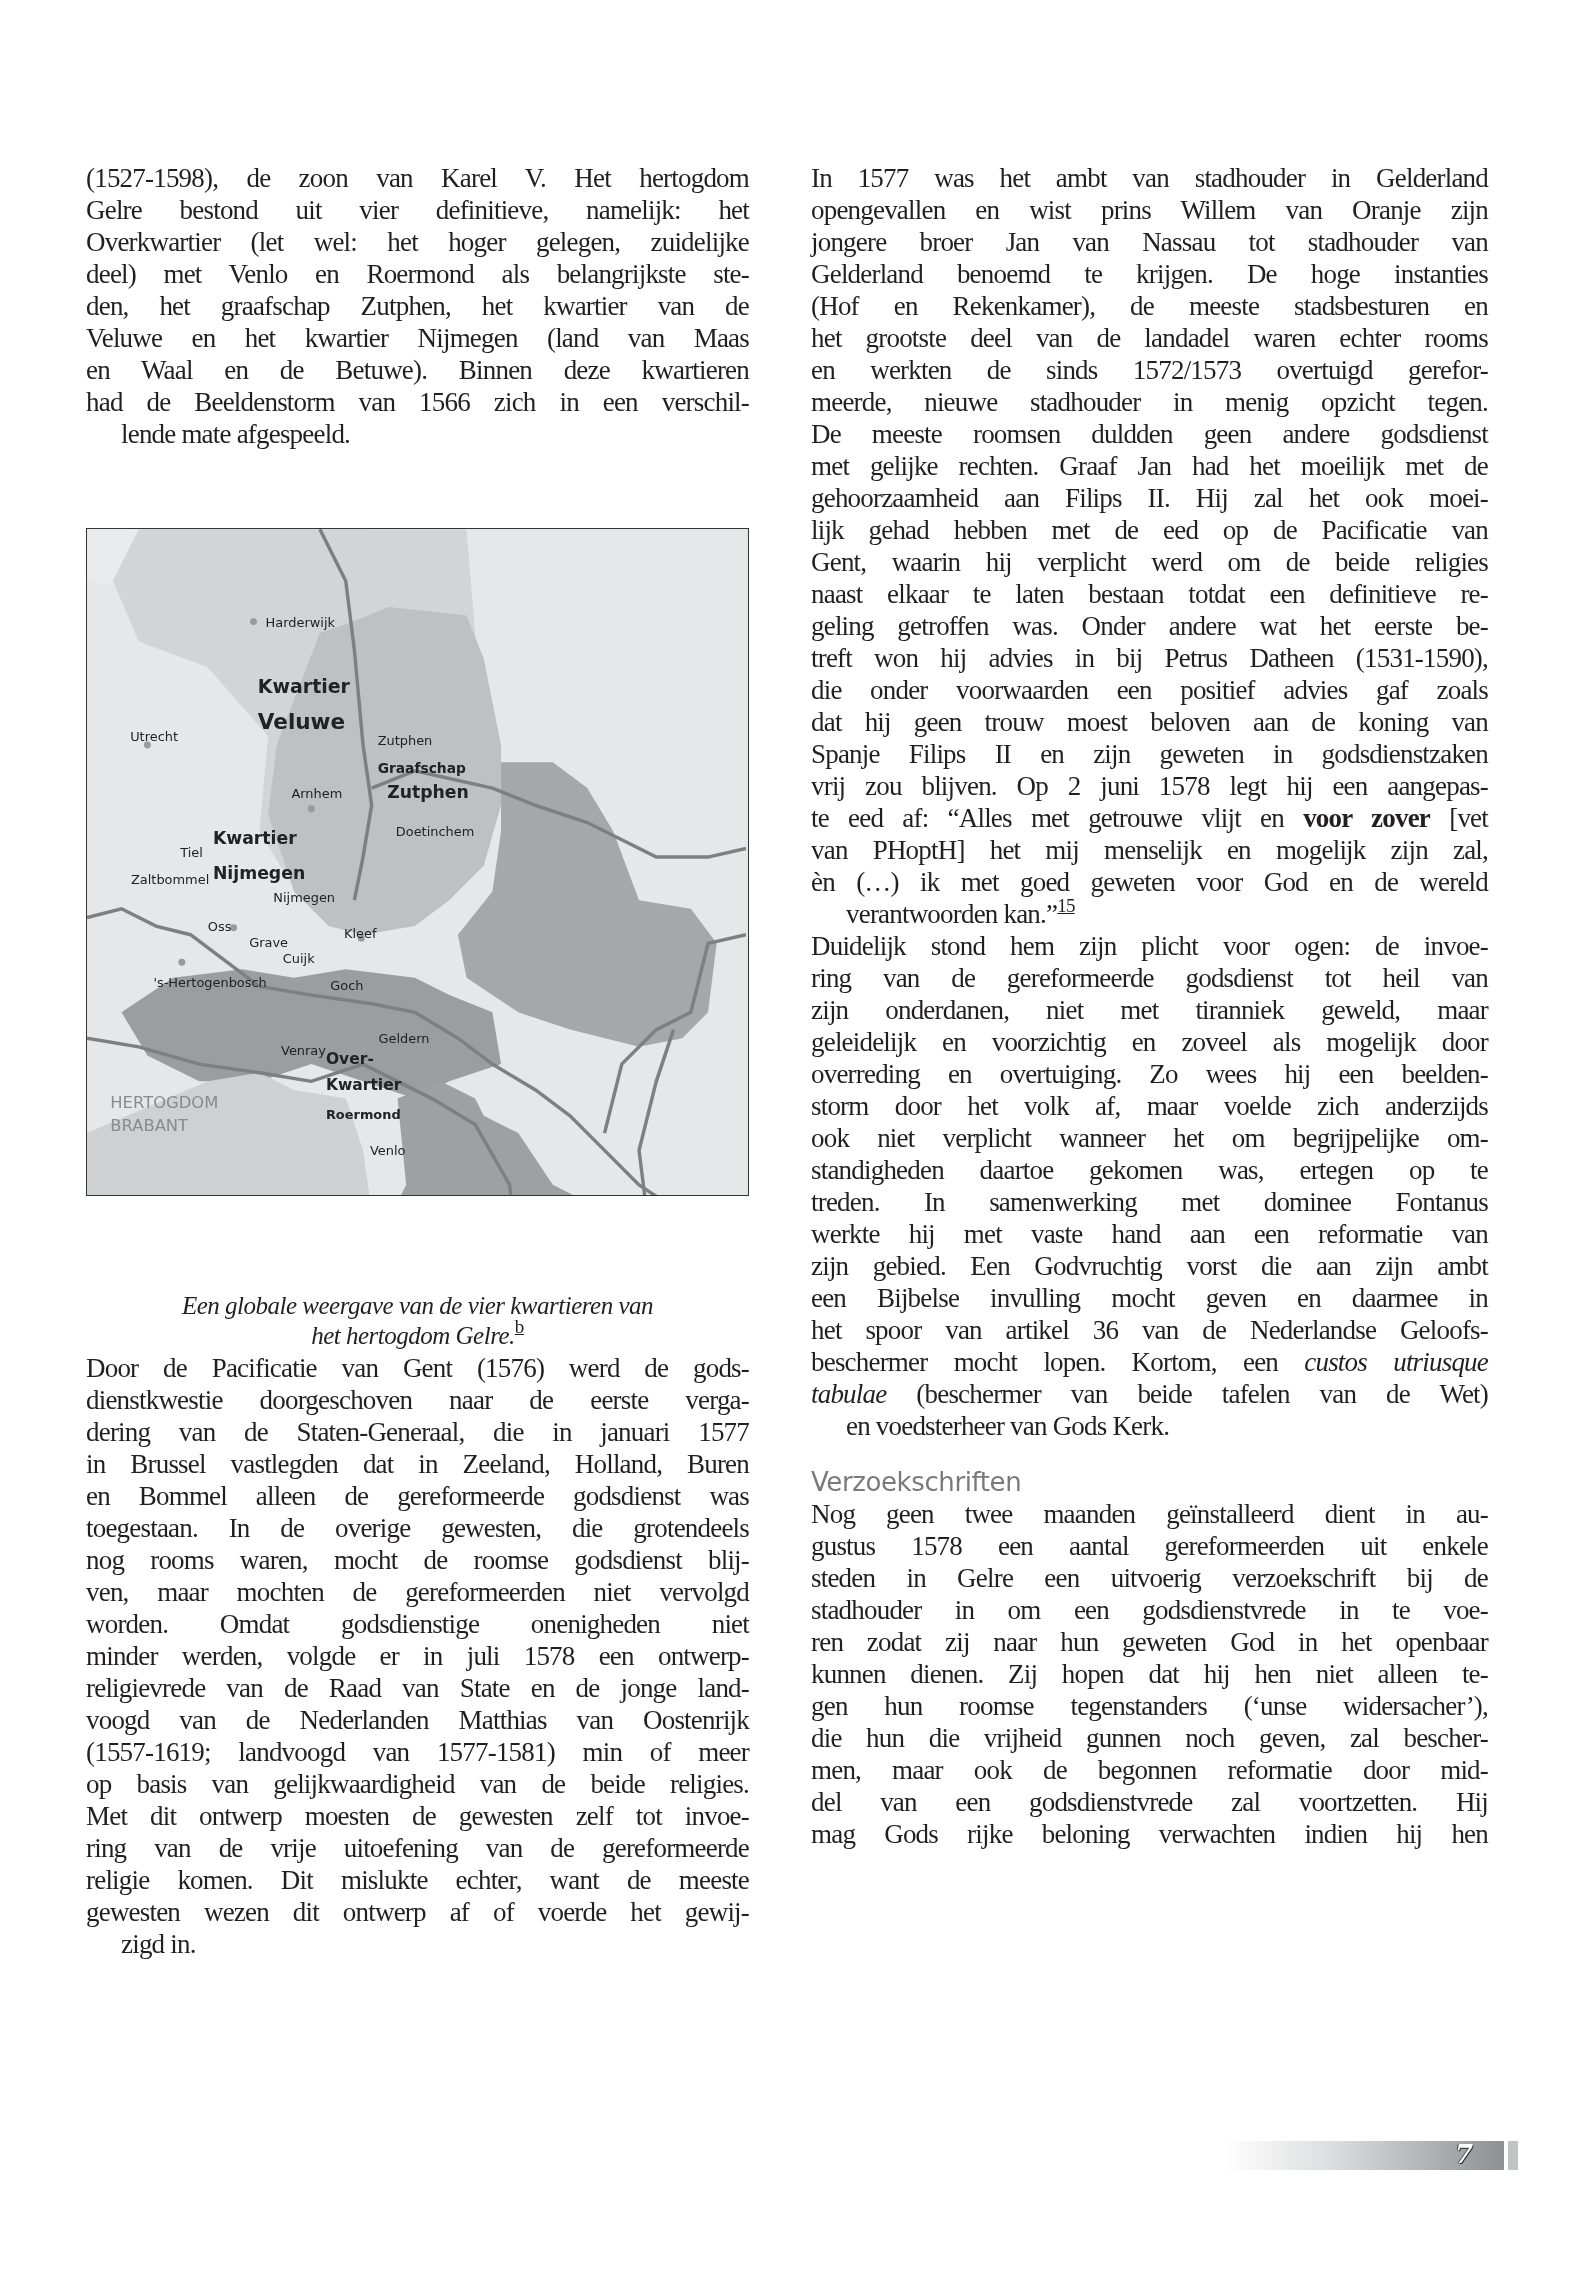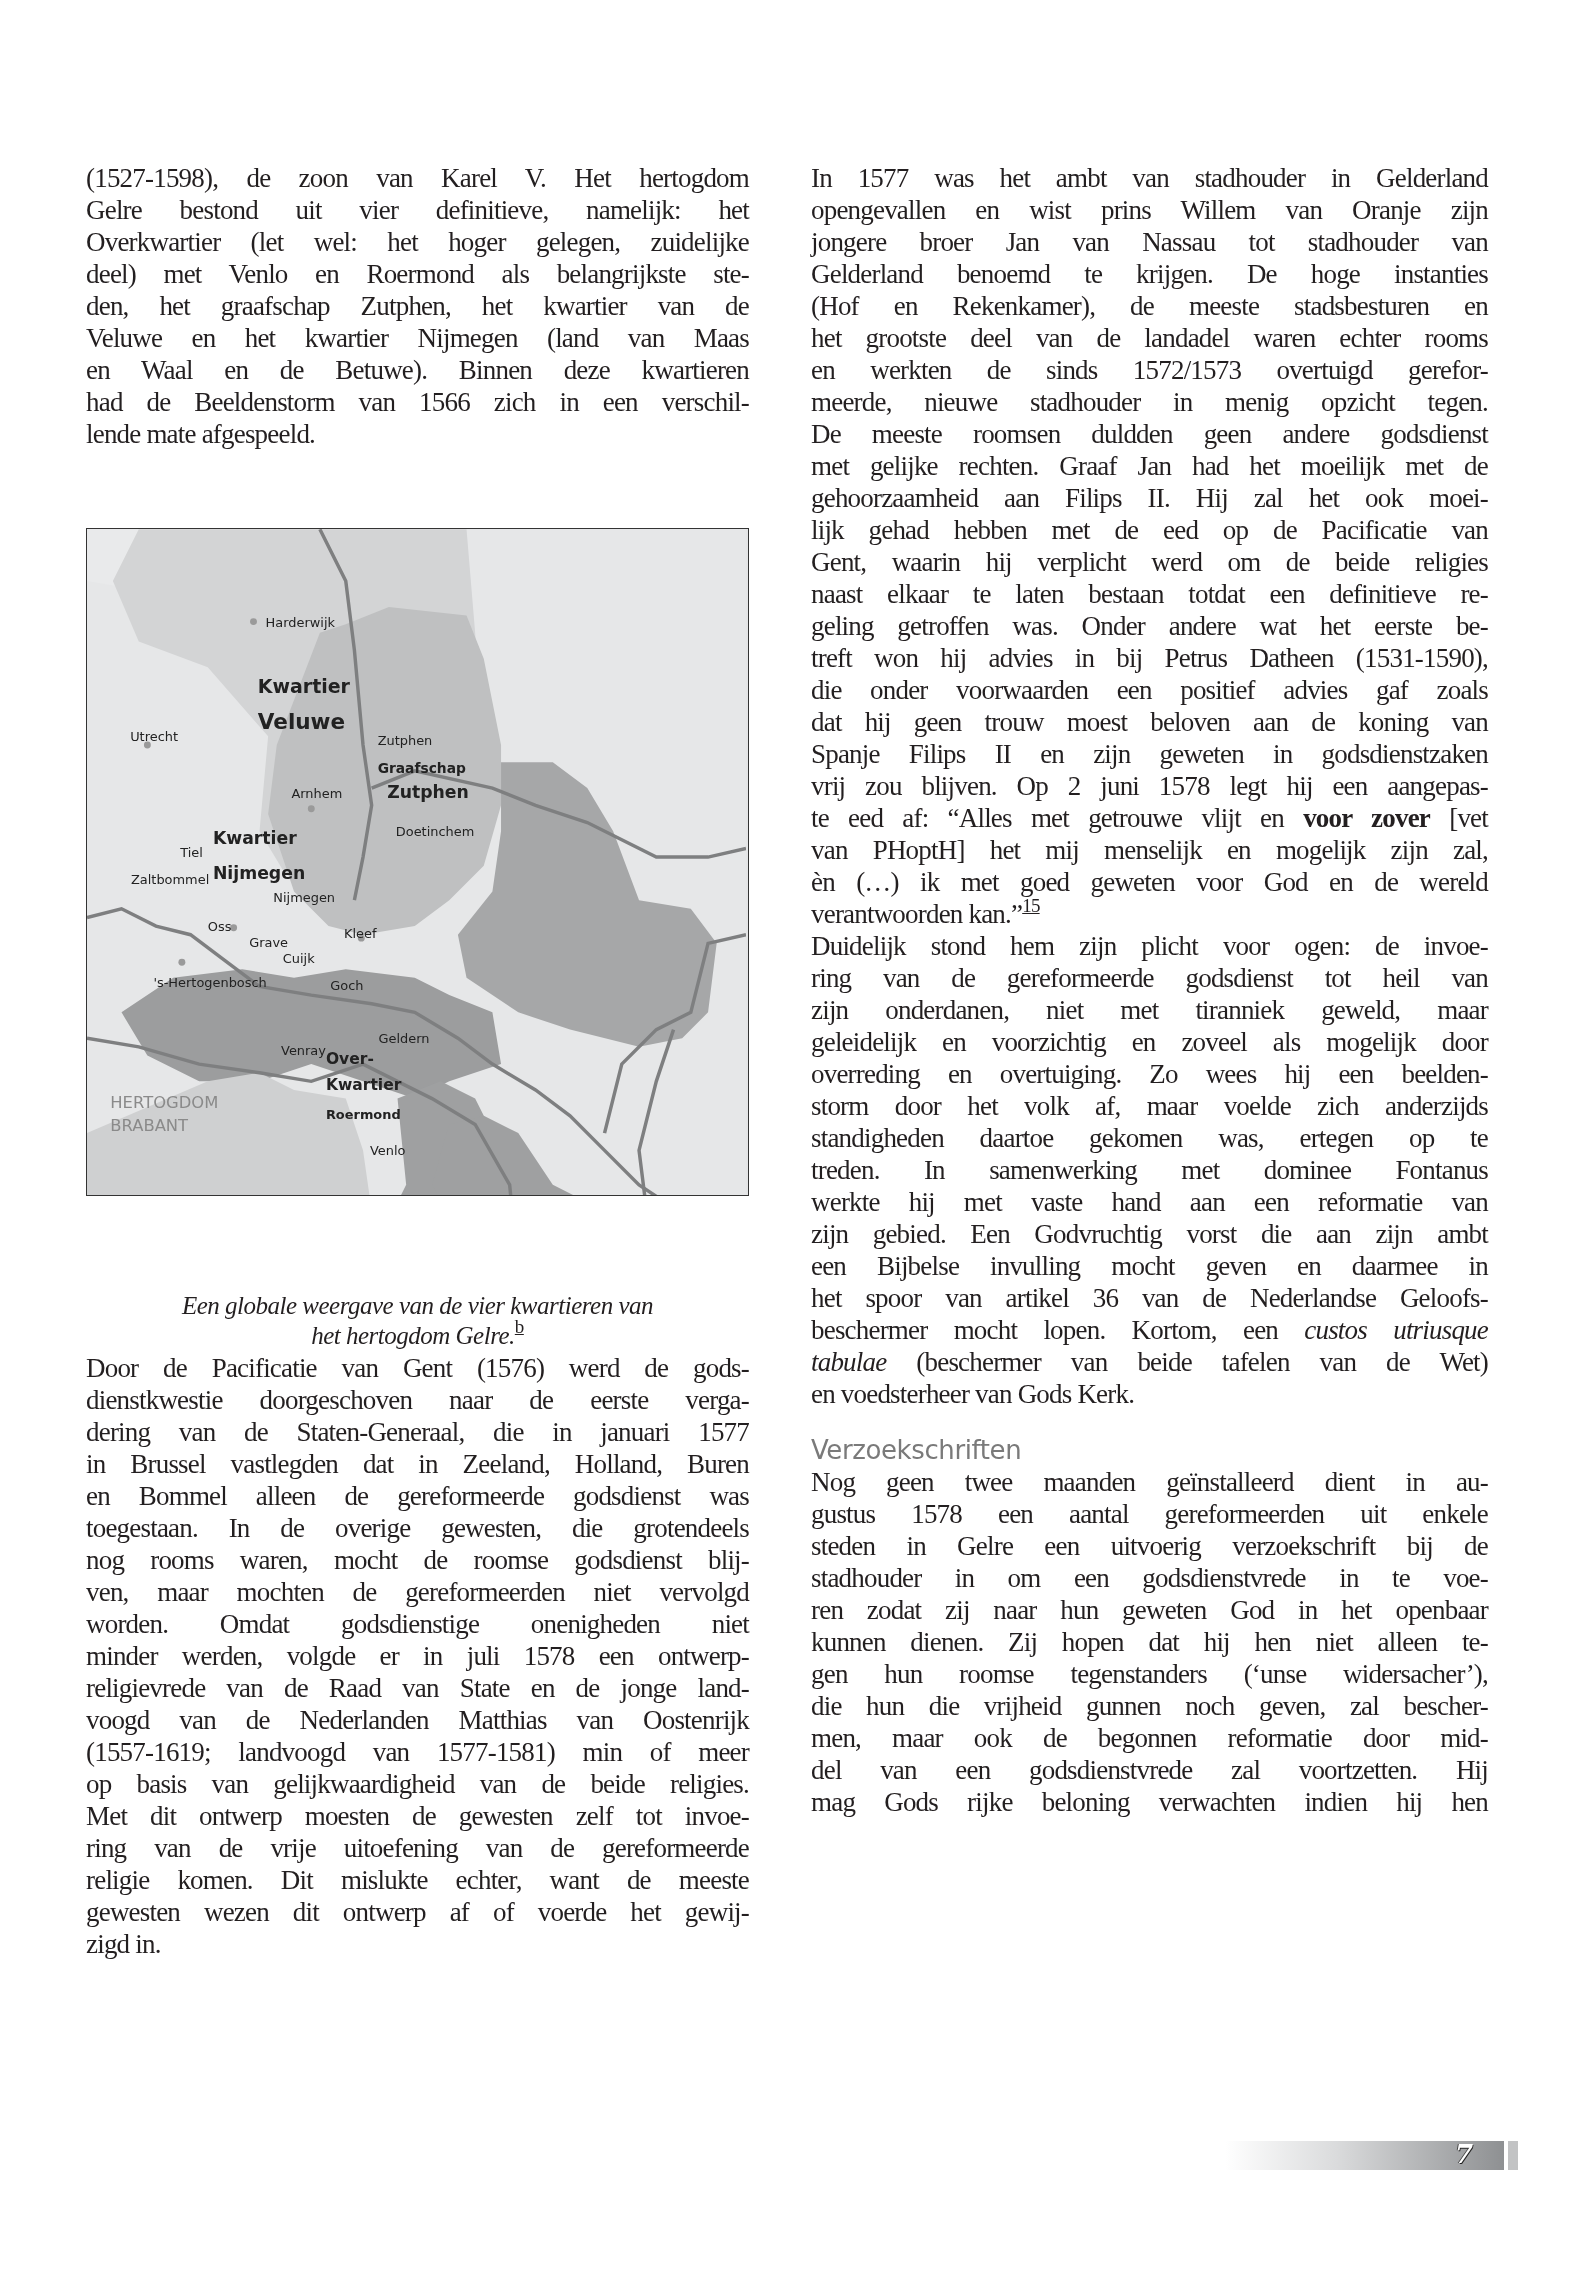--- a/index.html
+++ b/index.html
@@ -1,21 +1,21 @@
 <!DOCTYPE html>
 <html style="font-size:14px"><head>
 <meta charset="utf-8">
 <style>
   html, body { margin: 0; padding: 0; background: #ffffff; }
   body { width: 1592px; height: 2295px; position: relative; overflow: hidden;
          font-family: "Liberation Serif", "DejaVu Serif", serif; color: #231f20; }
   .col { position: absolute; font-size: 27px; line-height: 32px; text-align: justify; }
   .col p { margin: 0; }
   .line { display: block; white-space: nowrap; text-align-last: justify; }
-  .line.last { text-align-last: left; }
+  .line.last { text-align-last: left; margin-left: 35px; }
   #left-col { left: 86px; top: 162px; width: 663px; }
   #right-col { left: 811px; top: 162px; width: 677px; }
   .narrow { font-stretch: condensed; letter-spacing: -0.8px; }
   .sup { font-size: 19px; vertical-align: 11.2px; line-height: 0; text-decoration: underline; }
   .figure { position: absolute; left: 86px; top: 528px; width: 663px; height: 668px;
             border: 1.7px solid #333; box-sizing: border-box; background: #e4e5e6; overflow: hidden; }
   .figure svg { display: block; }
   .caption { position: absolute; left: 86px; top: 1291px; width: 663px; text-align: center;
              font-style: italic; font-size: 25px; line-height: 30px; letter-spacing: -0.5px; }
   .heading { font-family: "DejaVu Sans", sans-serif; font-weight: normal; color: #7a7a7a;
@@ -169,20 +169,21 @@
     <span class="line narrow">èn (…) ik met goed geweten voor God en de wereld</span>
     <span class="line narrow last"><span>verantwoorden kan.”</span><span class="sup">15</span></span>
   </p>
   <p>
     <span class="line narrow">Duidelijk stond hem zijn plicht voor ogen: de invoe-</span>
     <span class="line narrow">ring van de gereformeerde godsdienst tot heil van</span>
     <span class="line narrow">zijn onderdanen, niet met tiranniek geweld, maar</span>
     <span class="line narrow">geleidelijk en voorzichtig en zoveel als mogelijk door</span>
     <span class="line narrow">overreding en overtuiging. Zo wees hij een beelden-</span>
     <span class="line narrow">storm door het volk af, maar voelde zich anderzijds</span>
+    <span class="line narrow">ook niet verplicht wanneer het om begrijpelijke om-</span>
     <span class="line narrow">standigheden daartoe gekomen was, ertegen op te</span>
     <span class="line narrow">treden. In samenwerking met dominee Fontanus</span>
     <span class="line narrow">werkte hij met vaste hand aan een reformatie van</span>
     <span class="line narrow">zijn gebied. Een Godvruchtig vorst die aan zijn ambt</span>
     <span class="line narrow">een Bijbelse invulling mocht geven en daarmee in</span>
     <span class="line narrow">het spoor van artikel 36 van de Nederlandse Geloofs-</span>
     <span class="line narrow"><span>beschermer mocht lopen. Kortom, een </span><i>custos utriusque</i></span>
     <span class="line narrow"><i>tabulae</i><span> (beschermer van beide tafelen van de Wet)</span></span>
     <span class="line narrow last">en voedsterheer van Gods Kerk.</span>
   </p>

